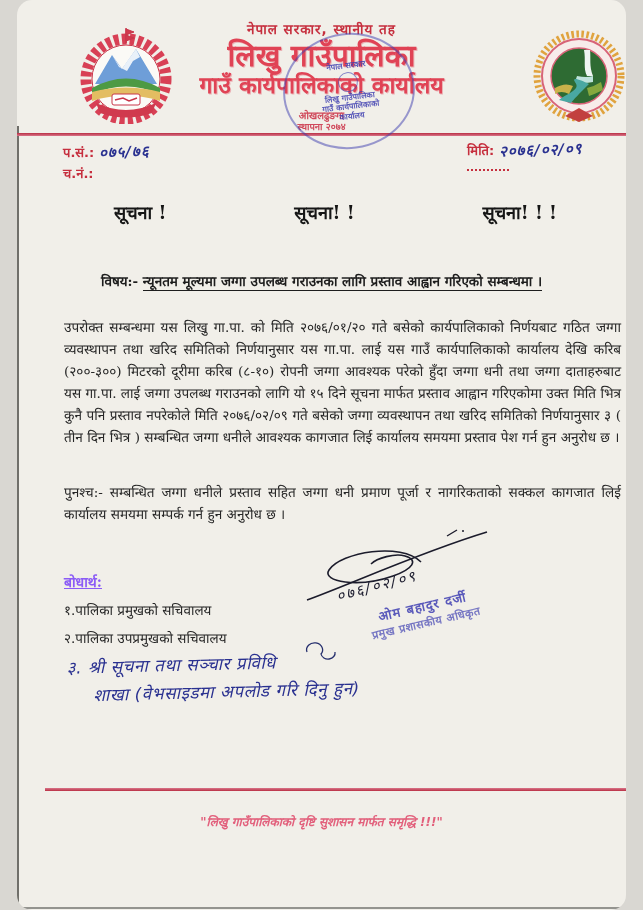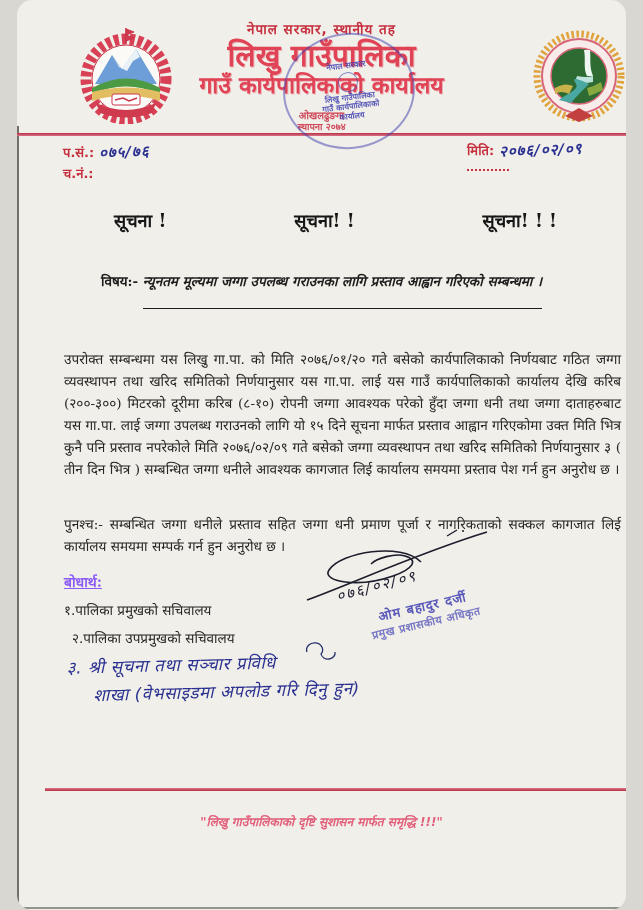--- a/index.html
+++ b/index.html
@@ -47,55 +47,55 @@
               background:linear-gradient(#b92f44,#d9758a); }
   .meta-ps   { position:absolute; left:46px; top:141px; font-size:13px; font-weight:bold; color:#c62f3e; }
   .meta-cn   { position:absolute; left:46px; top:164px; font-size:13px; font-weight:bold; color:#c62f3e; }
   .meta-date { position:absolute; left:450px; top:139px; font-size:13px; font-weight:bold; color:#c62f3e; }
   .ink { color:#2a3190; font-weight:bold; font-style:italic; font-size:15px;
          display:inline-block; transform:rotate(-2deg); letter-spacing:1px; }
   .dots { display:inline-block; width:42px; border-bottom:2px dotted #c62f3e; height:10px; }
 
   
   .notice-row {
-    position:absolute; left:97px; top:208px; width:443px;
+    position:absolute; left:97px; top:200px; width:443px;
     display:flex; justify-content:space-between;
     font-family:"DejaVu Serif", serif; font-size:18px; font-weight:bold; color:#161616;
   }
 
   
   .subject { position:absolute; left:0; right:0; top:272px; text-align:center;
              font-family:"DejaVu Serif", serif; font-size:13.5px; font-weight:bold; color:#1d1d1d; }
-  .subject .u { font-style:italic; border-bottom:1.5px solid #1d1d1d; padding-bottom:19px; }
+  .subject .u { border-bottom:1.5px solid #1d1d1d; padding-bottom:1px; }
 
   
   .body-p {
     position:absolute; left:47px; width:557px; text-align:justify;
-    font-family:"DejaVu Serif", serif; font-size:13.6px; line-height:22px; color:#262626;margin-top:32px;
+    font-family:"DejaVu Serif", serif; font-size:13.6px; line-height:22px; color:#262626;
   }
   .body-p1 { top:316px; }
   .body-p2 { top:481px; }
 
   
   .sig-svg   { position:absolute; left:284px; top:524px; z-index:3; }
   .sig-date  { position:absolute; left:318px; top:575px; z-index:3;
                font-size:15px; color:#1e1e30; font-style:italic; letter-spacing:2px;
                transform:rotate(-15deg); }
   .name-stamp{ position:absolute; left:322px; top:597px; width:170px; z-index:2;
                text-align:center; transform:rotate(-13deg);
                color:rgba(68,68,180,.88); font-weight:bold; }
   .name-stamp .n1 { font-size:13px; letter-spacing:1px; }
   .name-stamp .n2 { font-size:11px; letter-spacing:.5px; opacity:.8; }
   .ink-doodle { position:absolute; left:286px; top:638px; z-index:2; }
 
   
   .cc-head { position:absolute; left:47px; top:572px; font-family:"DejaVu Serif", serif;
              font-size:14px; font-weight:bold; color:#8b5cf6; text-decoration:underline; }
   .cc-item1 { position:absolute; left:47px; top:601px; }
-  .cc-item2 { position:absolute; left:47px; top:629px;margin-left:8px; }
+  .cc-item2 { position:absolute; left:47px; top:629px; }
   .cc-item1, .cc-item2 { font-family:"DejaVu Serif", serif; font-size:13.5px; color:#262626; }
   .cc-note { position:absolute; left:50px; top:650px; z-index:1;
              color:#2a3190; font-size:17px; font-style:italic; line-height:28px;
              transform:rotate(-1.5deg); letter-spacing:.5px; }
   .cc-note .l2 { padding-left:26px; }
 
   
   .rule-bottom { position:absolute; left:28px; width:588px; top:788px; height:3px;
                  background:linear-gradient(#d9758a,#b92f44); }
   .f-contact { position:absolute; left:0; right:0; top:795px; text-align:center;

